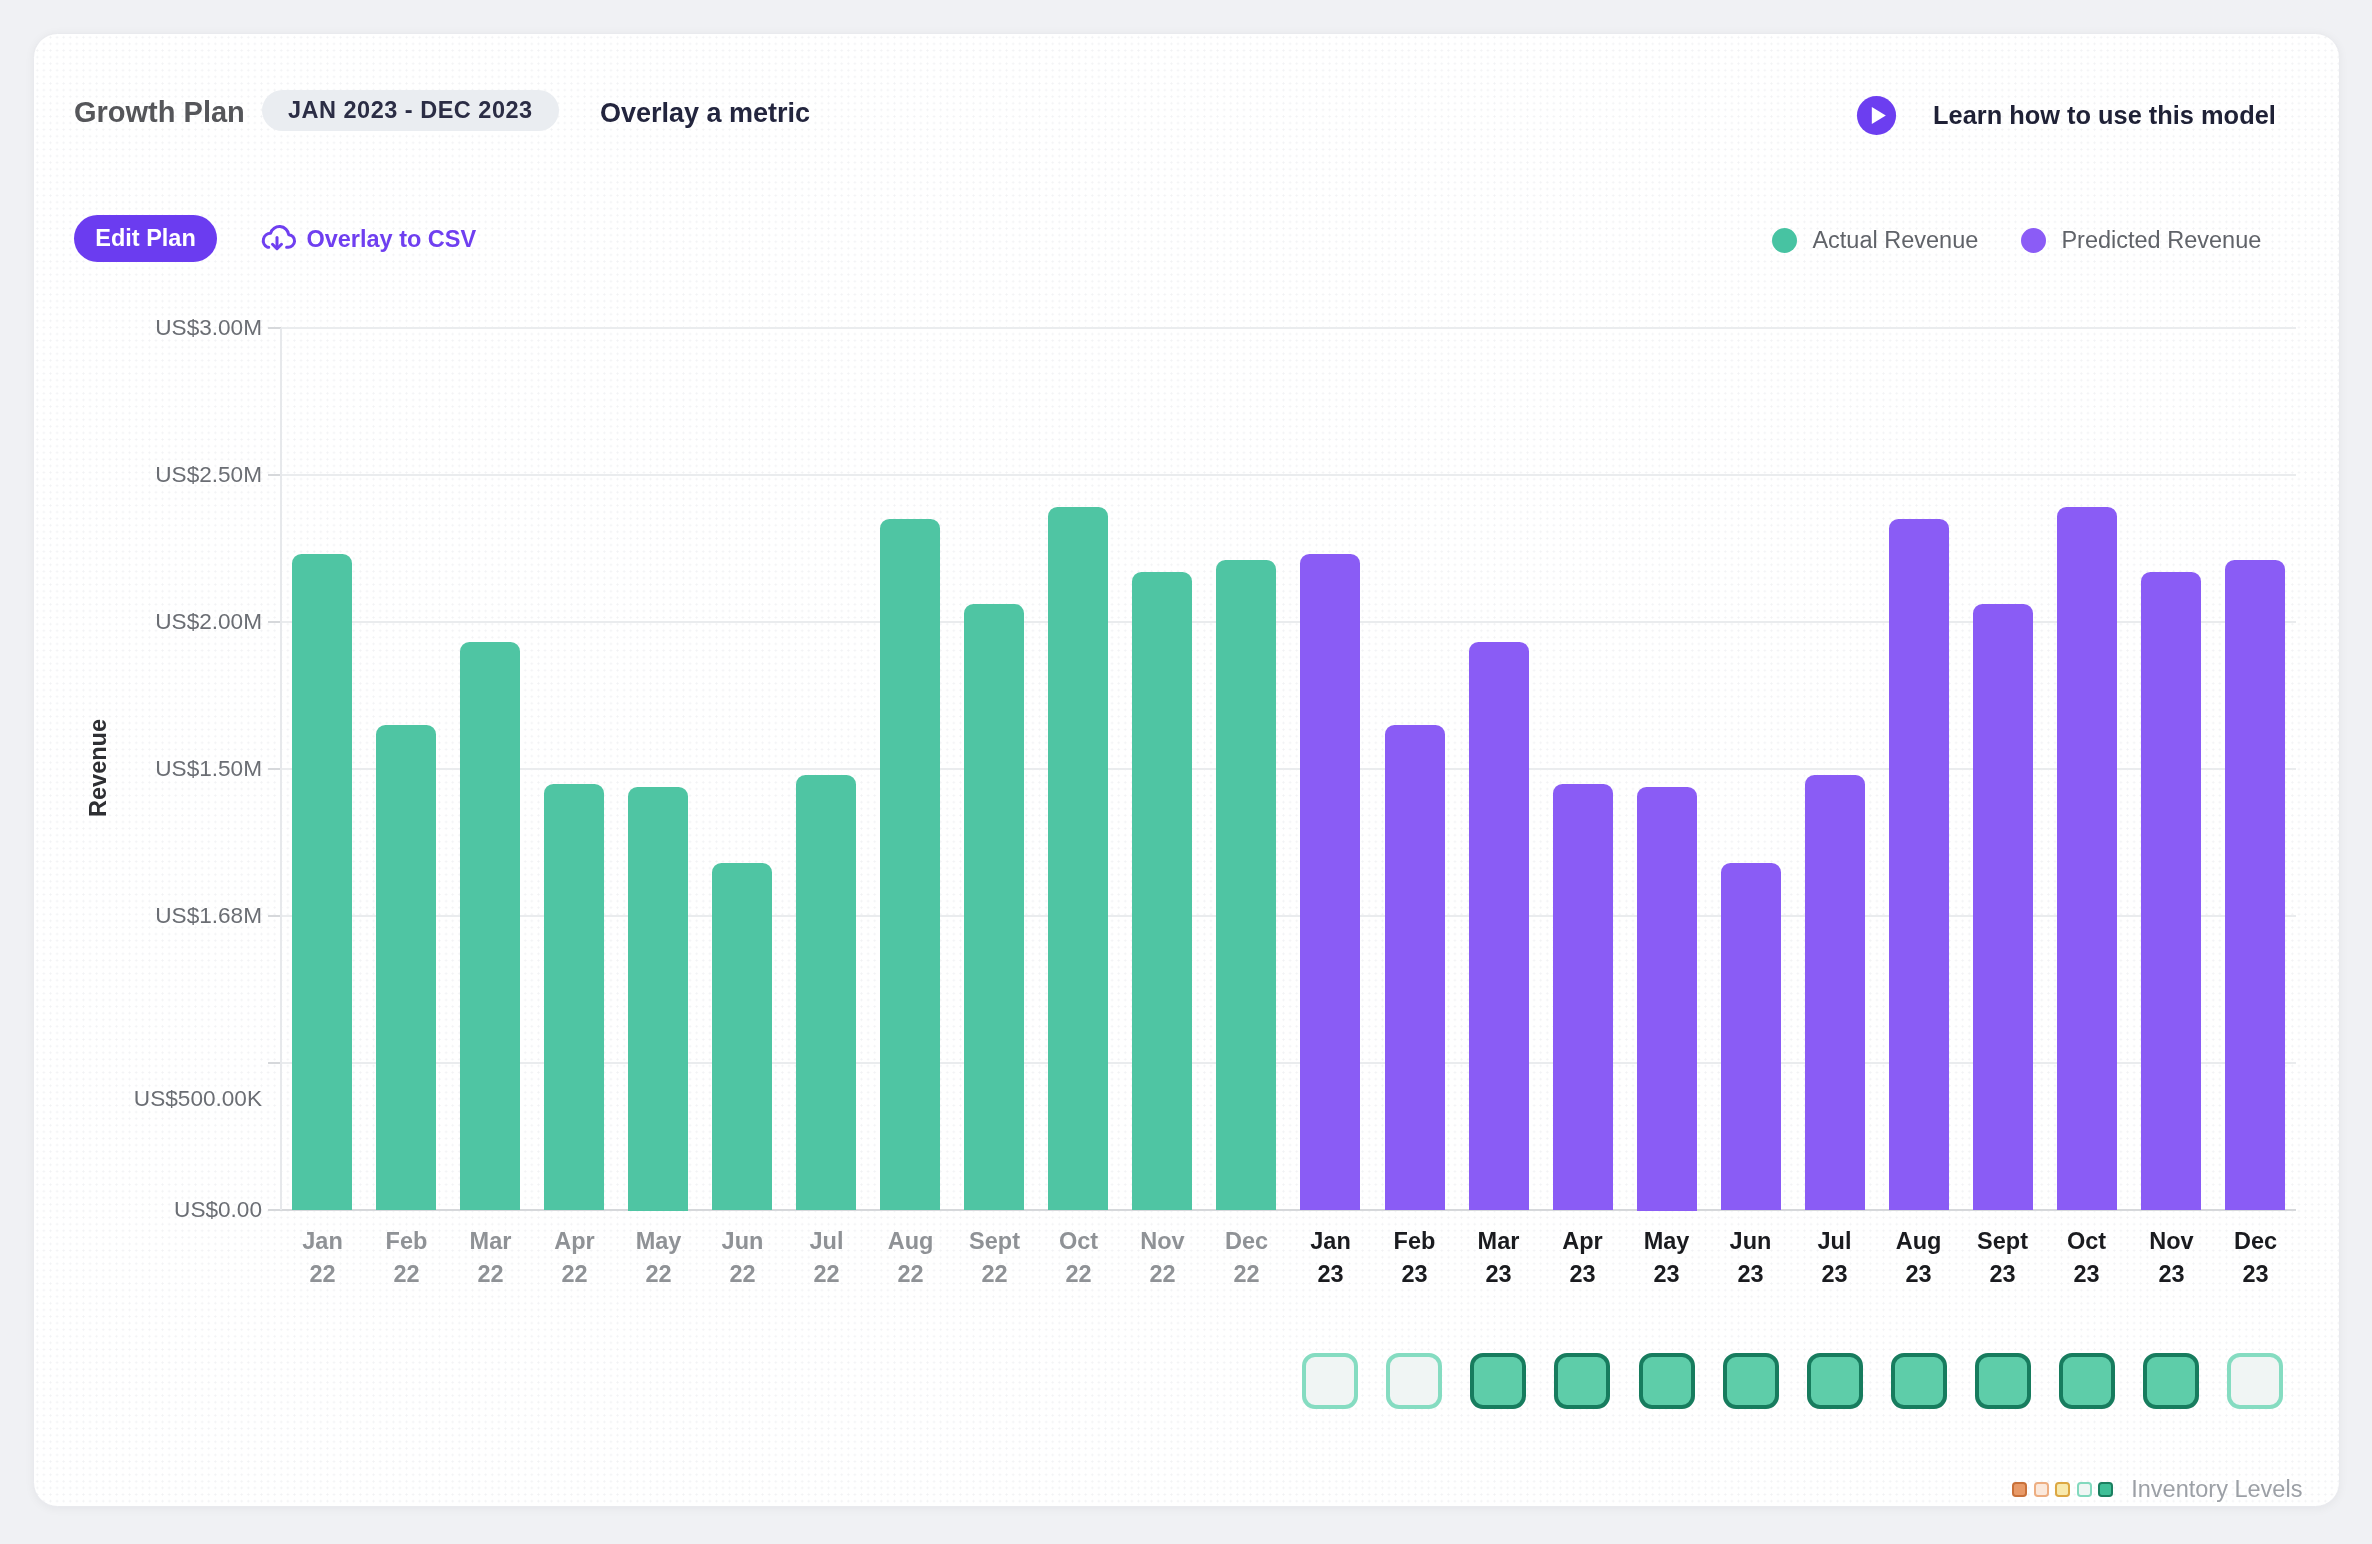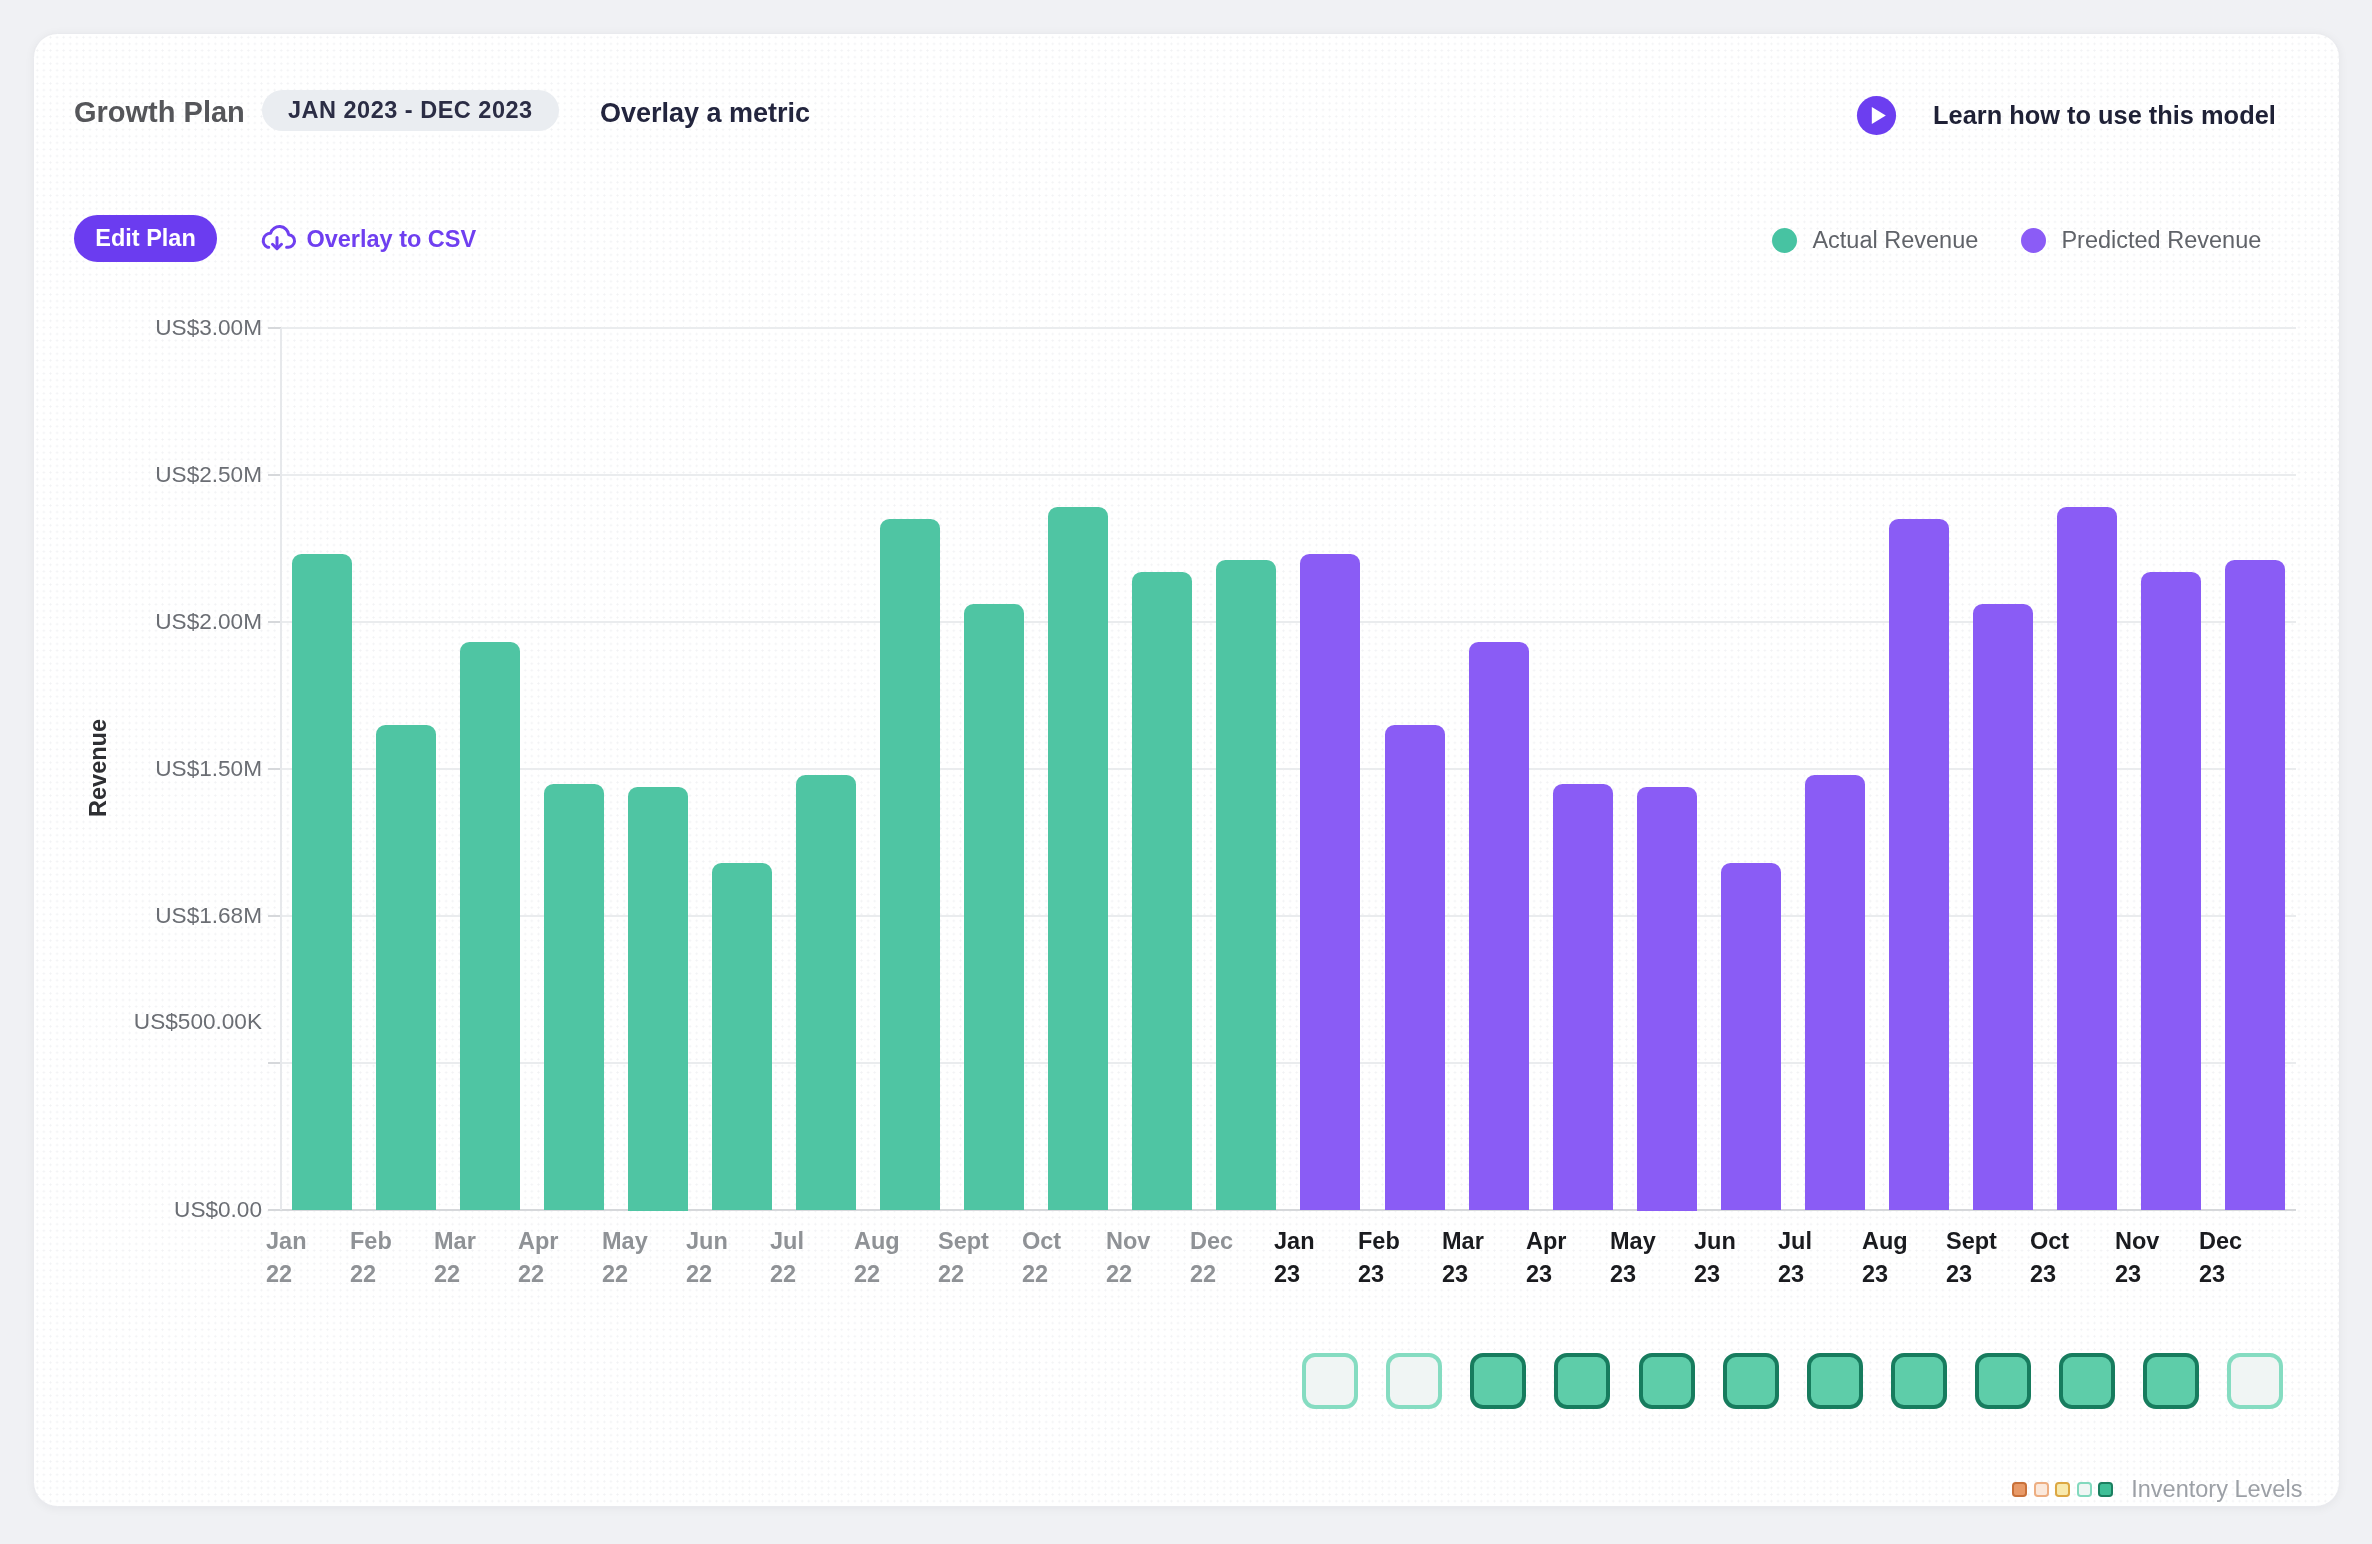--- a/index.html
+++ b/index.html
@@ -30,21 +30,21 @@
   .legend .lbl{font-size:23.5px;color:#606369;}
   
   .ylabel{position:absolute;left:-29px;top:720px;width:188px;height:28px;text-align:center;
     font-size:23.5px;font-weight:700;color:#2E2F33;transform:rotate(-90deg);}
   .gridline{position:absolute;height:1.9px;background:#EAECEE;}
   .gridline.base{background:#D6D8DB;}
   .ytick-mark{position:absolute;height:1.9px;width:13px;background:#D6D8DB;}
   .ytick-label{position:absolute;width:207px;text-align:right;font-size:22.6px;color:#6B6E74;}
   .axis-v{position:absolute;width:1.9px;background:#E6E8EB;}
   .bar{position:absolute;border-radius:9.4px 9.4px 0 0;}
-  .xlabel{position:absolute;width:113px;text-align:left;font-size:23.5px;font-weight:700;line-height:33px;}
+  .xlabel{position:absolute;width:113px;text-align:center;font-size:23.5px;font-weight:700;line-height:33px;}
   .xlabel.y22{color:#8F9296;}
   .xlabel.y23{color:#1A1B1F;}
   
   .inv-cell{position:absolute;width:56px;height:56px;border-radius:13px;border:4.7px solid;}
   .inv-legend{position:absolute;left:1978px;top:1442px;display:flex;align-items:center;}
   .inv-legend .sw{width:15px;height:15px;border-radius:3.8px;border:2.8px solid;margin-right:6.6px;}
   .inv-legend .txt{margin-left:11.3px;font-size:23.5px;color:#9CA0A6;}
 </style>
 </head>
 <body>
@@ -110,21 +110,21 @@
     <div class="ytick-mark" style="left: 234px; top: 587px;"></div>
     <div class="ytick-label" style="left: 21px; top: 575px;">US$2.00M</div>
     <div class="gridline" style="left: 247px; top: 734px; width: 2015px;"></div>
     <div class="ytick-mark" style="left: 234px; top: 734px;"></div>
     <div class="ytick-label" style="left: 21px; top: 722px;">US$1.50M</div>
     <div class="gridline" style="left: 247px; top: 881px; width: 2015px;"></div>
     <div class="ytick-mark" style="left: 234px; top: 881px;"></div>
     <div class="ytick-label" style="left: 21px; top: 869px;">US$1.68M</div>
     <div class="gridline" style="left: 247px; top: 1028px; width: 2015px;"></div>
     <div class="ytick-mark" style="left: 234px; top: 1028px;"></div>
-    <div class="ytick-label" style="left: 21px; top: 975px;">US$500.00K</div>
+    <div class="ytick-label" style="left: 21px; top: 1052px;">US$500.00K</div>
     <div class="gridline base" style="left: 247px; top: 1175px; width: 2015px;"></div>
     <div class="ytick-mark" style="left: 234px; top: 1175px;"></div>
     <div class="ytick-label" style="left: 21px; top: 1163px;">US$0.00</div>
     <div class="axis-v" style="left: 246px; top: 294px; height: 882px;"></div>
     <div class="bar" style="left: 258px; top: 520px; width: 60px; height: 656px; background: rgb(79, 197, 163);"></div>
     <div class="bar" style="left: 342px; top: 691px; width: 60px; height: 485px; background: rgb(79, 197, 163);"></div>
     <div class="bar" style="left: 426px; top: 608px; width: 60px; height: 568px; background: rgb(79, 197, 163);"></div>
     <div class="bar" style="left: 510px; top: 750px; width: 60px; height: 426px; background: rgb(79, 197, 163);"></div>
     <div class="bar" style="left: 594px; top: 753px; width: 60px; height: 424px; background: rgb(79, 197, 163);"></div>
     <div class="bar" style="left: 678px; top: 829px; width: 60px; height: 347px; background: rgb(79, 197, 163);"></div>

